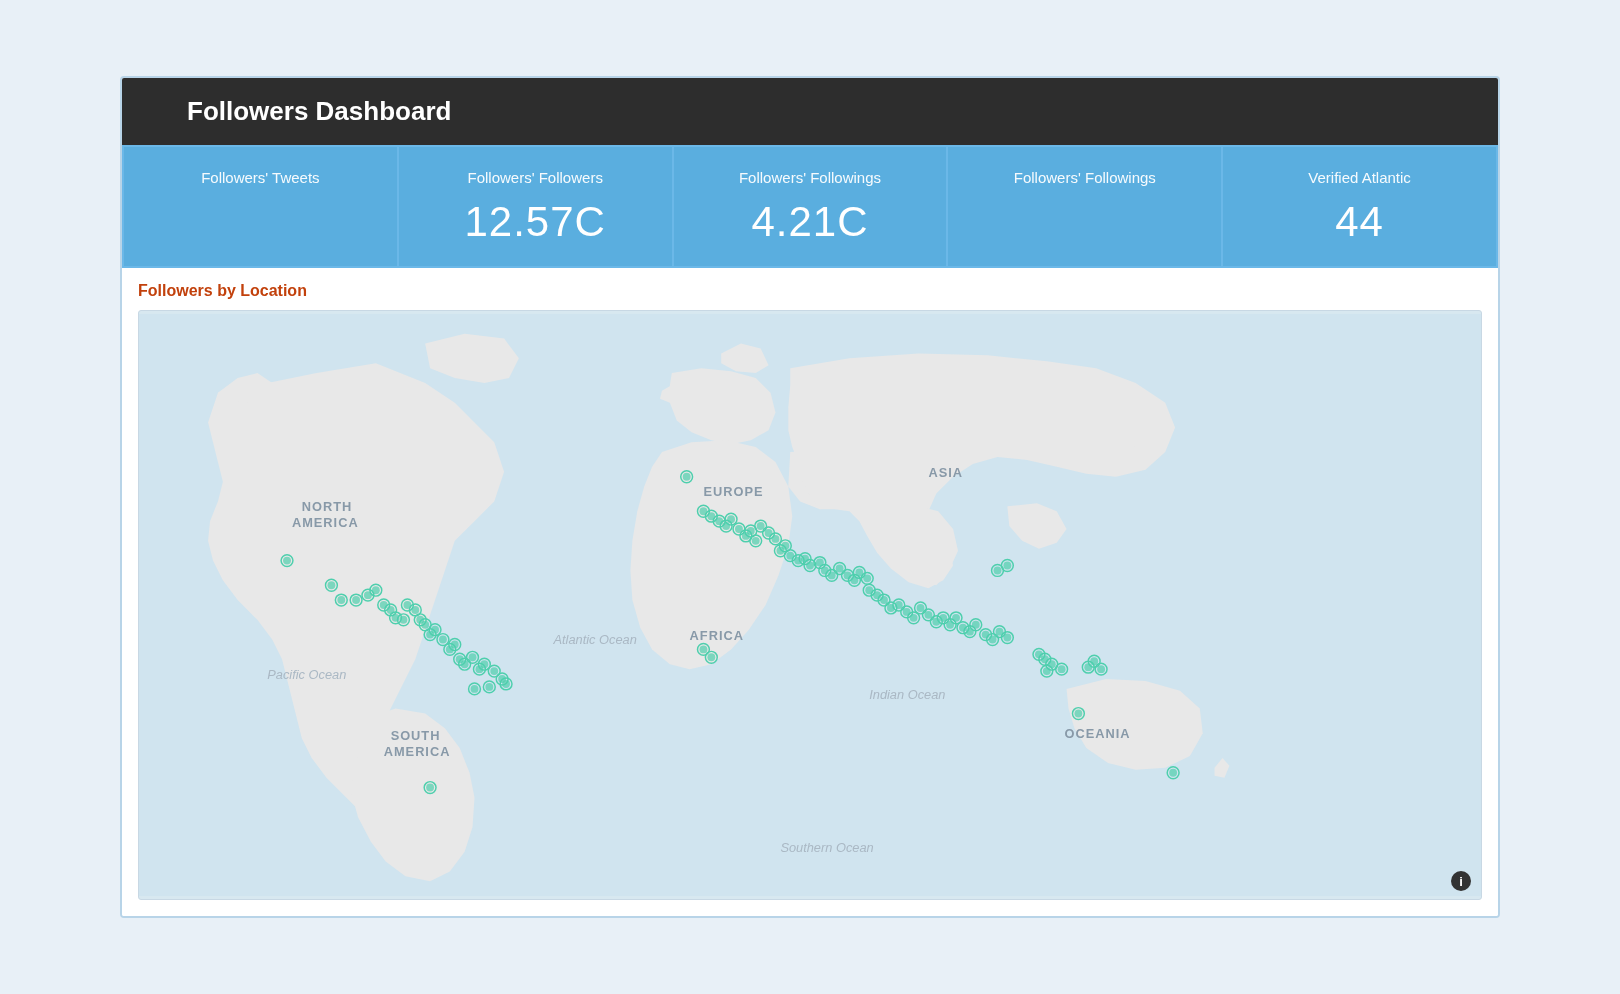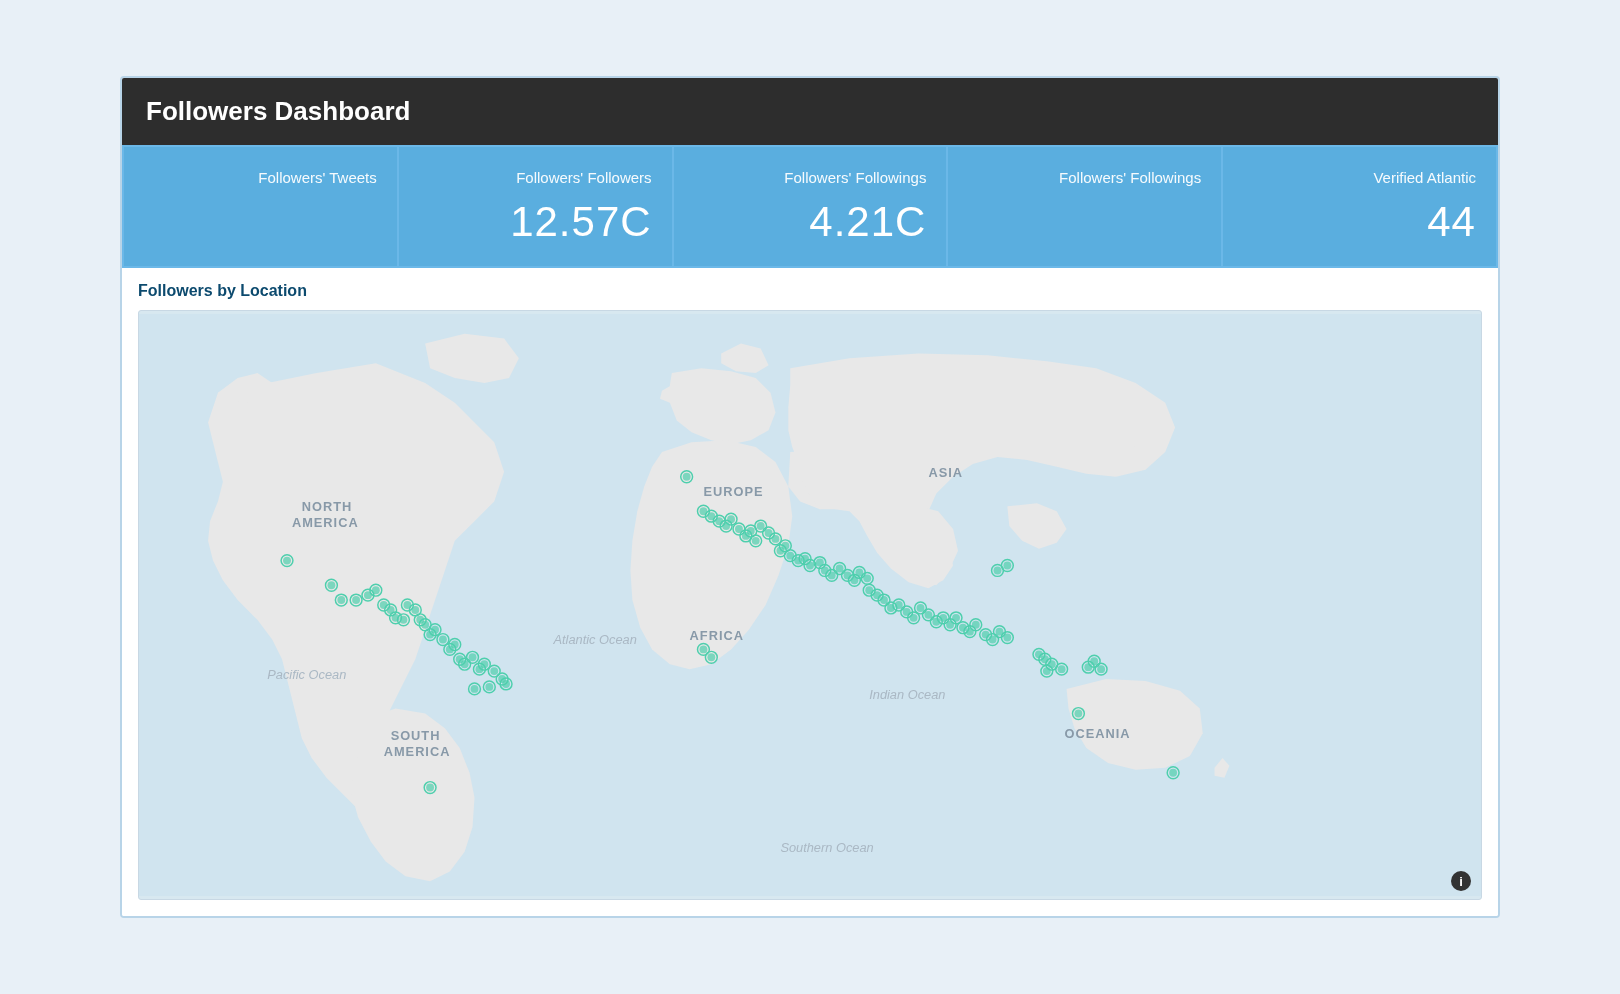--- a/index.html
+++ b/index.html
@@ -20,53 +20,54 @@
       overflow: hidden;
     }
     .header {
       background: #2d2d2d;
       padding: 18px 24px;
     }
     .header h1 {
       color: #fff;
       font-size: 26px;
       font-weight: 700;
+      margin-left: 41px;
     }
     .stats-row {
       display: flex;
       background: #6bb8e8;
       gap: 2px;
       padding: 2px;
     }
     .stat-card {
       flex: 1;
       background: #5aaedf;
       padding: 22px 20px 20px;
       color: #fff;
-      text-align: right;
+      text-align: center;
     }
     .stat-card .stat-label {
       font-size: 15px;
       font-weight: 400;
       margin-bottom: 12px;
       opacity: 0.95;
     }
     .stat-card .stat-value {
       font-size: 42px;
       font-weight: 300;
       letter-spacing: 1px;
     }
     .map-section {
       padding: 14px 16px 16px;
       background: #fff;
     }
     .map-title {
       font-size: 16px;
       font-weight: 700;
-      color: #0c4a6e;
+      color: #c2410c;
       margin-bottom: 10px;
     }
     .map-container {
       position: relative;
       background: #d8e8f0;
       border: 1px solid #c8d8e4;
       border-radius: 3px;
       overflow: hidden;
       height: 590px;
     }

